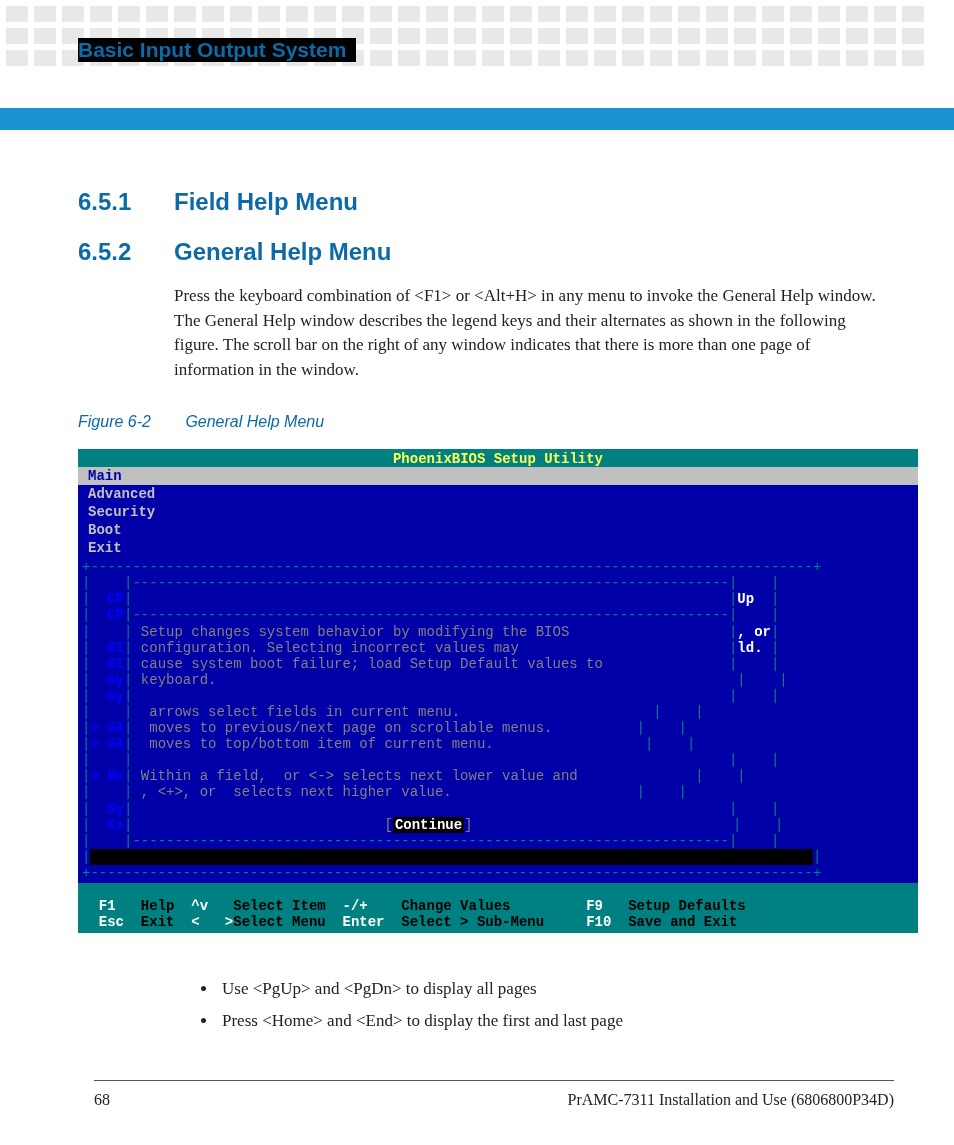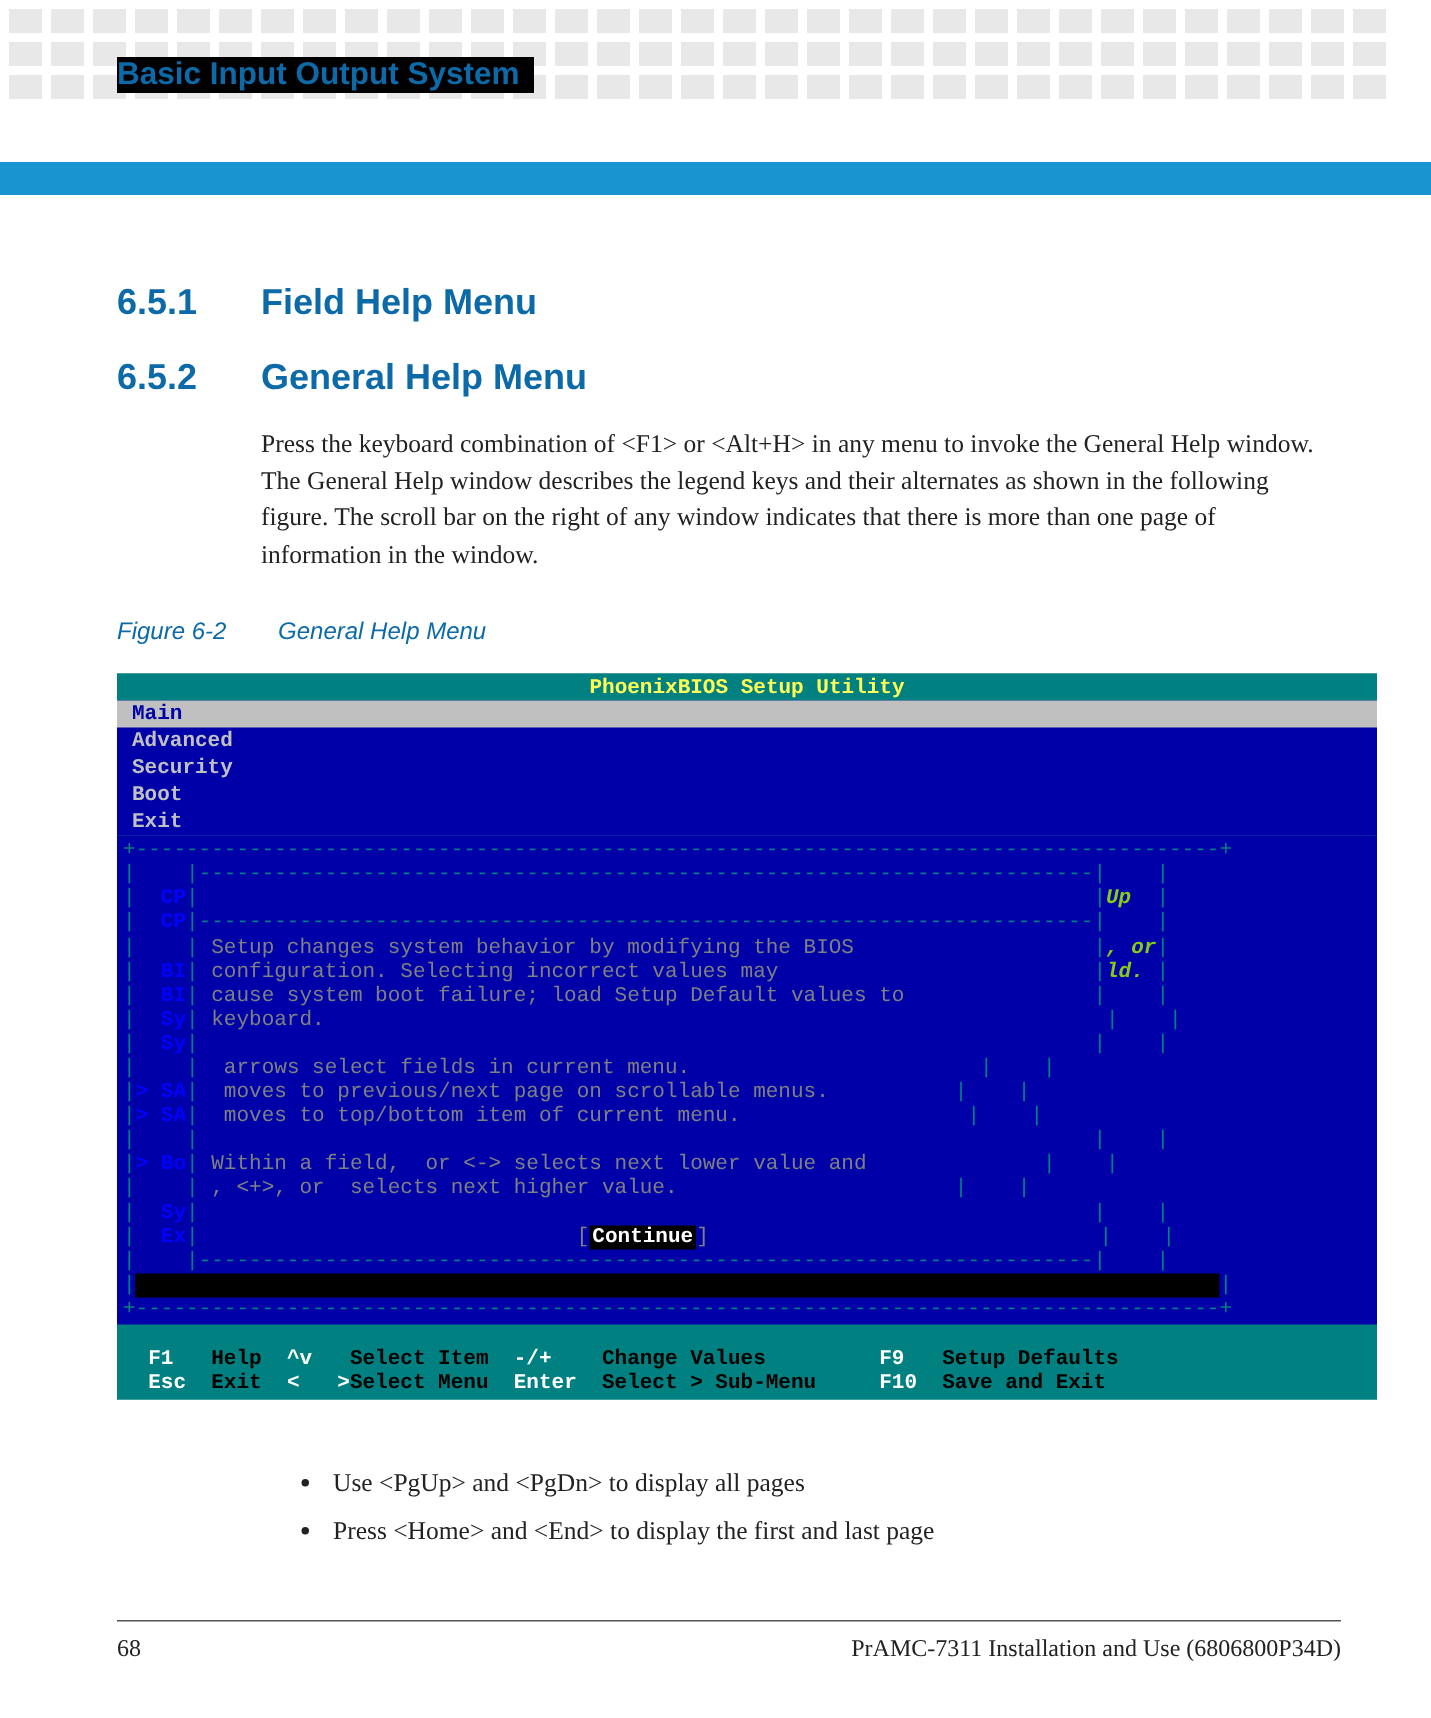--- a/index.html
+++ b/index.html
@@ -117,21 +117,21 @@
     position: relative;
     background: #0000a8;
     padding: 2px 4px 2px 4px;
     min-height: 320px;
     white-space: pre;
     color: #808080;
   }
   .bios-body .border { color: #008080; }
   .bios-body .sidelabel { color: #0000ff; font-weight: bold; }
   .bios-body .dlgtitle { color: #0000a8; font-weight: bold; }
-  .bios-body .rightfrag { color: #84cc16; font-weight: bold; font-style: italic; }
+  .bios-body .rightfrag { color: #ffffff; font-weight: bold; }
   .bios-continue {
     display: inline-block;
     background: #000;
     color: #fff;
     font-weight: bold;
     padding: 0 2px;
   }
   .bios-footer {
     background: #008080;
     color: #000;
@@ -142,21 +142,21 @@
   .bios-footer .key { color: #ffffff; }
   .bullets {
     margin-left: 120px;
     margin-top: 40px;
     font-size: 17px;
     line-height: 1.9;
   }
   .bullets li { list-style: disc; margin-left: 20px; padding-left: 4px; }
   .page-footer {
     position: absolute;
-    left: 78px;
+    left: 94px;
     right: 60px;
     bottom: 36px;
     border-top: 1px solid #555;
     padding-top: 10px;
     display: flex;
     justify-content: space-between;
     font-size: 16px;
   }
 </style>
 </head>

